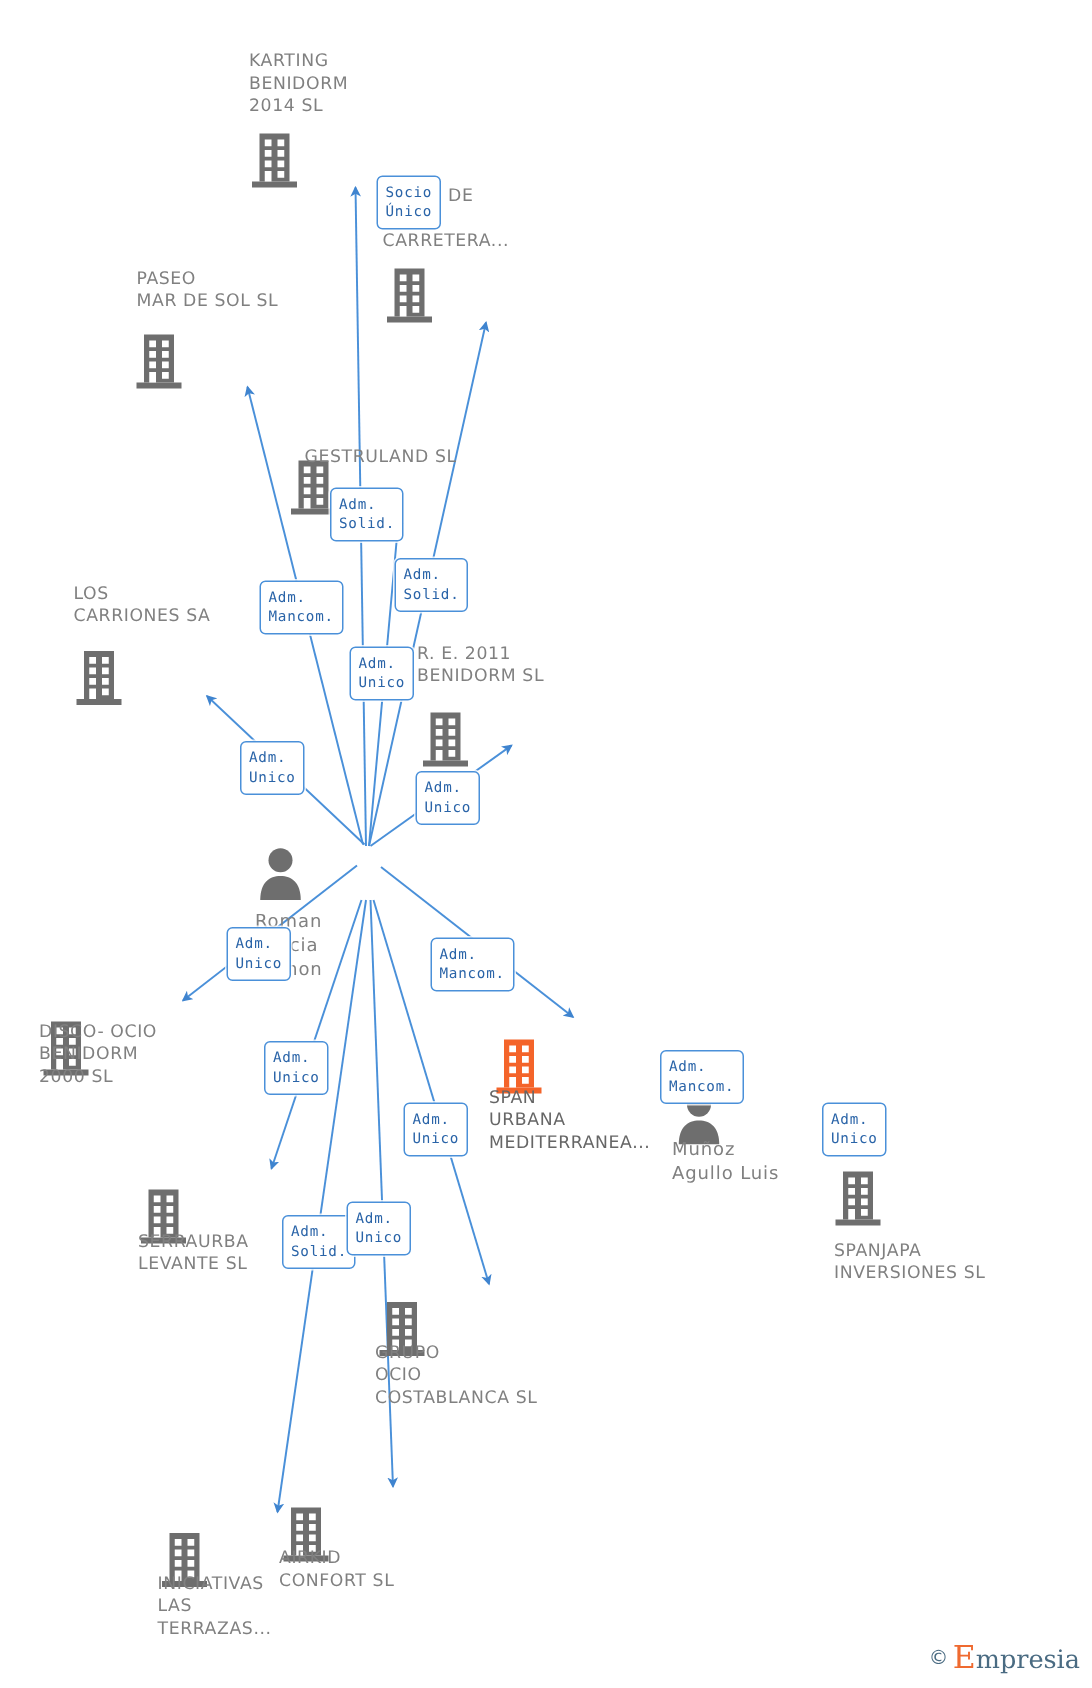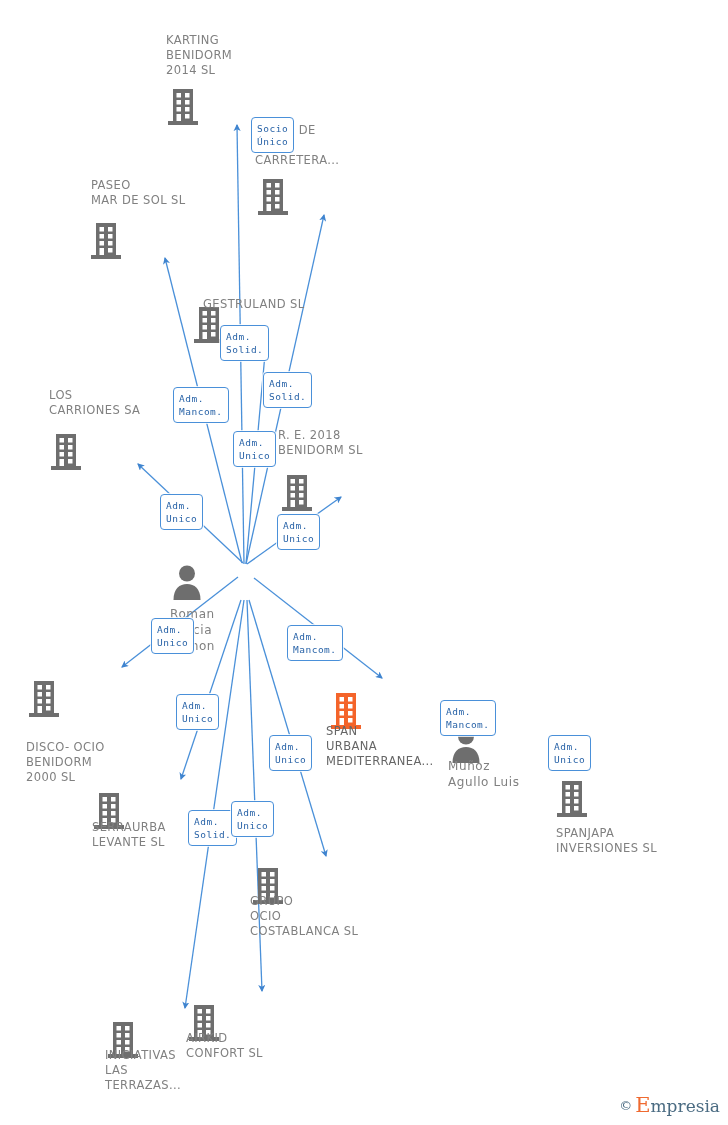--- a/index.html
+++ b/index.html
@@ -212,38 +212,38 @@
           <rect x="19" y="6" width="4.5" height="4.5" fill="#ffffff"></rect>
           <rect x="10.5" y="13" width="4.5" height="4.5" fill="#ffffff"></rect>
           <rect x="19" y="13" width="4.5" height="4.5" fill="#ffffff"></rect>
           <rect x="10.5" y="20" width="4.5" height="4.5" fill="#ffffff"></rect>
           <rect x="19" y="20" width="4.5" height="4.5" fill="#ffffff"></rect>
           <rect x="10.5" y="27" width="4.5" height="7" fill="#ffffff"></rect>
           <rect x="19" y="27" width="4.5" height="4.5" fill="#ffffff"></rect>
         </svg></span>
     </div>
     <div class="node" style="left: 353px; top: 428px;">
-      <span class="caption">R. E. 2018
+      <span class="caption">R. E. 2011
 BENIDORM SL</span>
     </div>
     <div class="node" style="left: 102px; top: 679px;">
       <span class="glyph"><svg width="34" height="40" viewBox="0 0 34 40">
           <rect x="7" y="2" width="20" height="32" fill="#6e6e6e"></rect>
           <rect x="2" y="34" width="30" height="4" fill="#6e6e6e"></rect>
           <rect x="10.5" y="6" width="4.5" height="4.5" fill="#ffffff"></rect>
           <rect x="19" y="6" width="4.5" height="4.5" fill="#ffffff"></rect>
           <rect x="10.5" y="13" width="4.5" height="4.5" fill="#ffffff"></rect>
           <rect x="19" y="13" width="4.5" height="4.5" fill="#ffffff"></rect>
           <rect x="10.5" y="20" width="4.5" height="4.5" fill="#ffffff"></rect>
           <rect x="19" y="20" width="4.5" height="4.5" fill="#ffffff"></rect>
           <rect x="10.5" y="27" width="4.5" height="7" fill="#ffffff"></rect>
           <rect x="19" y="27" width="4.5" height="4.5" fill="#ffffff"></rect>
         </svg></span>
     </div>
-    <div class="node" style="left: 101px; top: 740px;">
+    <div class="node" style="left: 101px; top: 680px;">
       <span class="caption">DISCO- OCIO
 BENIDORM
 2000 SL</span>
     </div>
     <div class="node highlight" style="left: 404px; top: 691px;">
       <span class="glyph"><svg width="34" height="40" viewBox="0 0 34 40">
           <rect x="7" y="2" width="20" height="32" fill="#f4642a"></rect>
           <rect x="2" y="34" width="30" height="4" fill="#f4642a"></rect>
           <rect x="10.5" y="6" width="4.5" height="4.5" fill="#ffffff"></rect>
           <rect x="19" y="6" width="4.5" height="4.5" fill="#ffffff"></rect>

